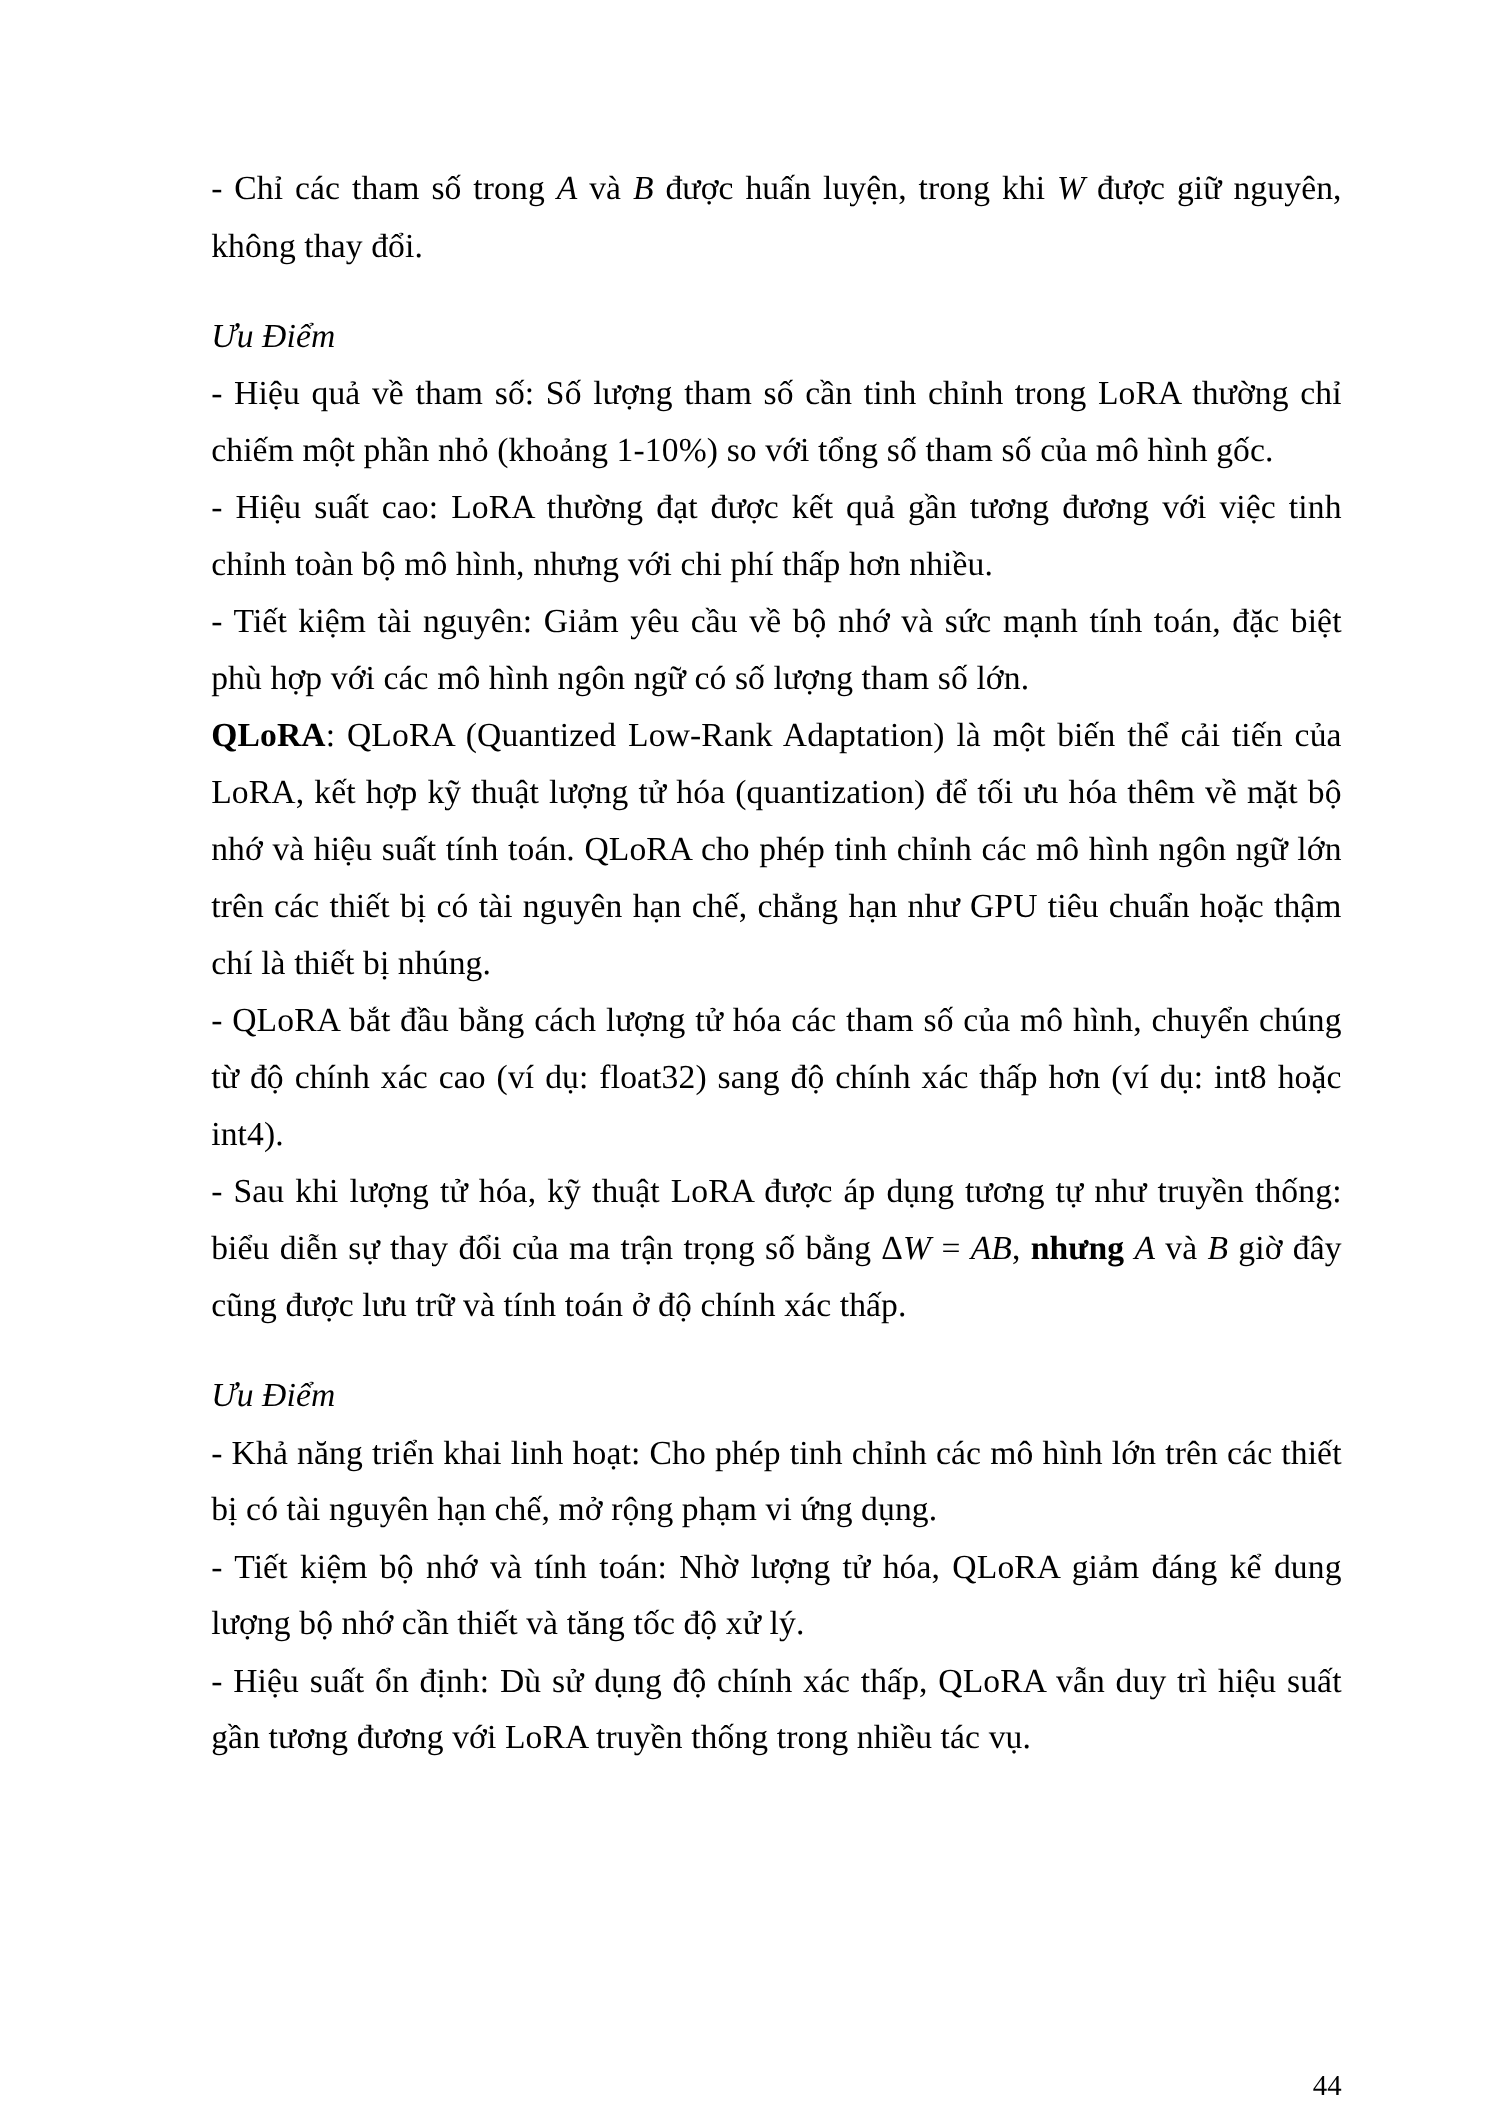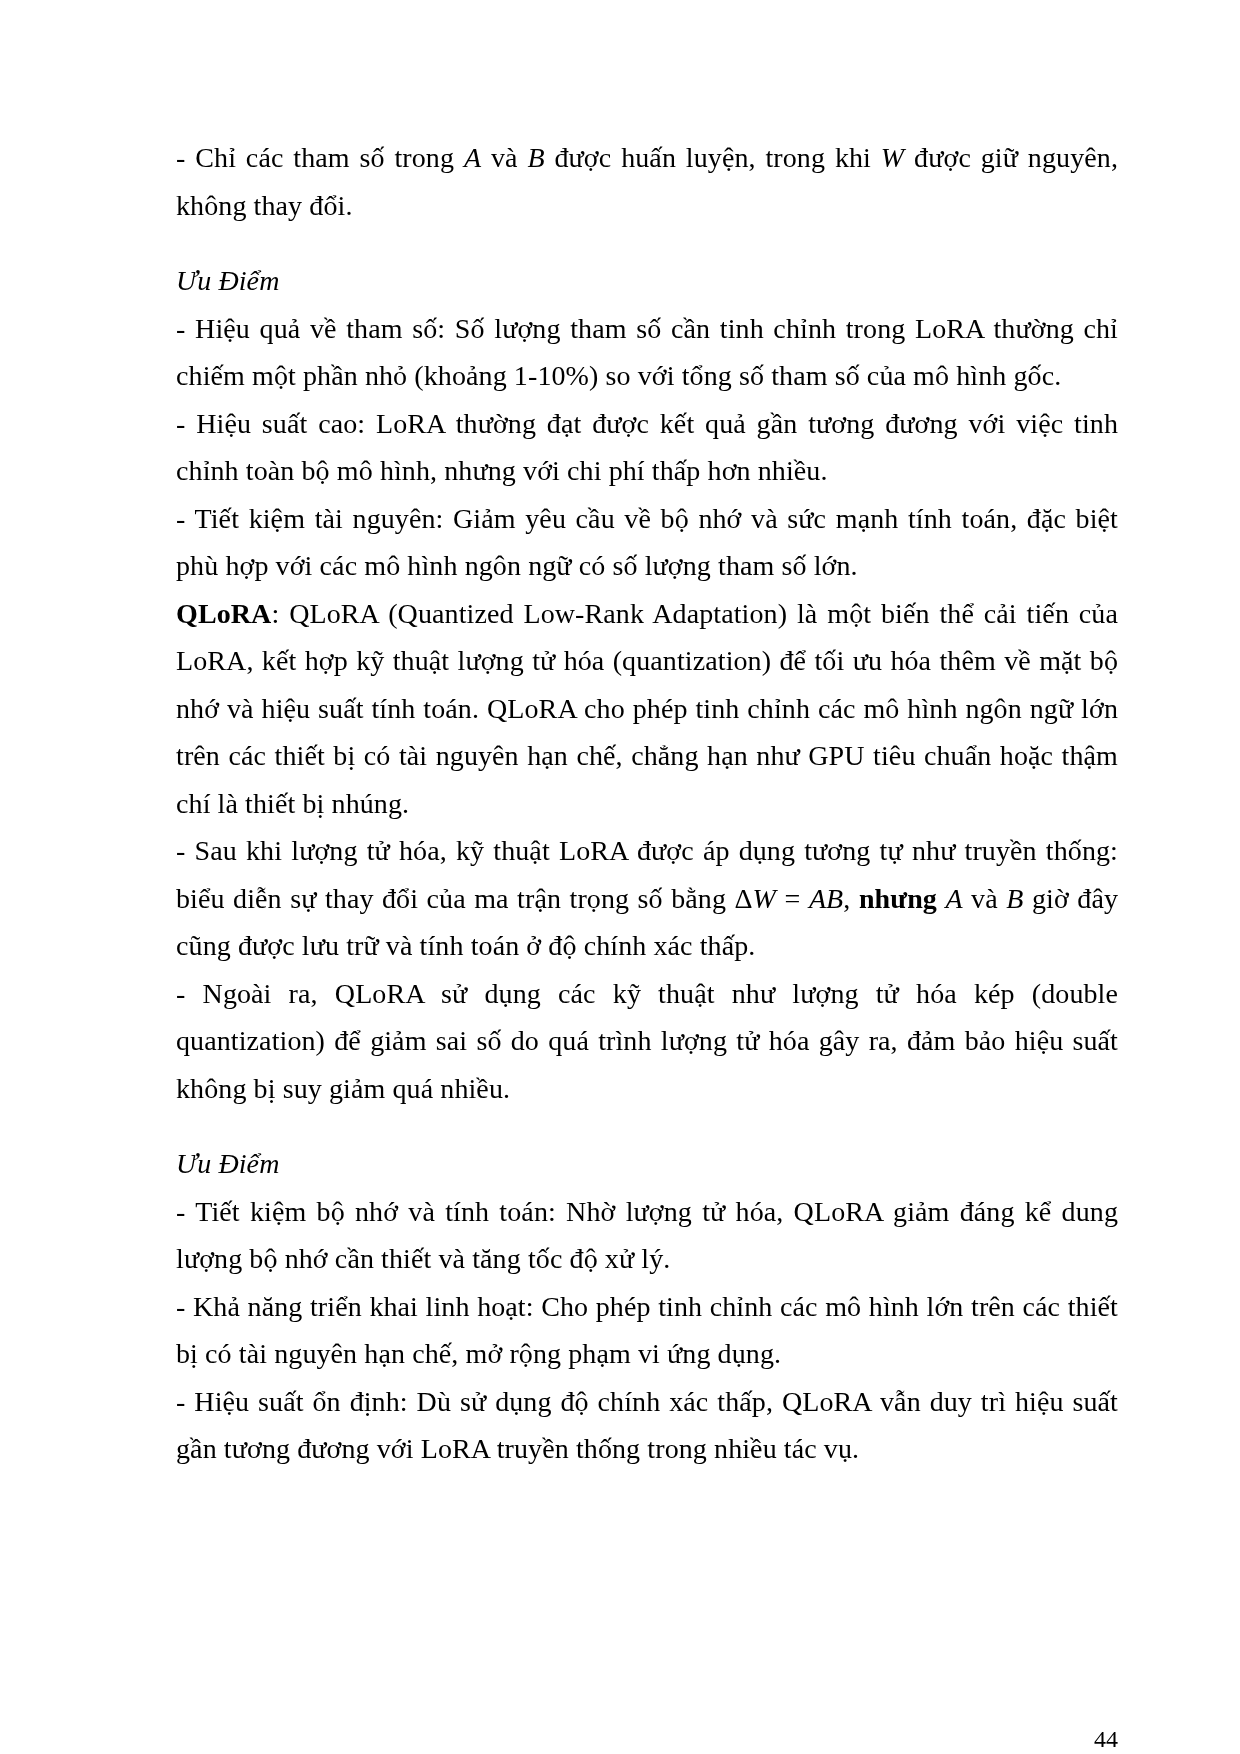--- a/index.html
+++ b/index.html
@@ -53,21 +53,21 @@
 <body>
 
 <main class="page">
   <section class="content" id="content">
       <p class="para"><span>- Chỉ các tham số trong </span><span style="font-style: italic;">A</span><span> và </span><span style="font-style: italic;">B</span><span> được huấn luyện, trong khi </span><span style="font-style: italic;">W</span><span> được giữ nguyên, không thay đổi.</span></p>
       <p class="para heading"><span>Ưu Điểm</span></p>
       <p class="para"><span>- Hiệu quả về tham số: Số lượng tham số cần tinh chỉnh trong LoRA thường chỉ chiếm một phần nhỏ (khoảng 1-10%) so với tổng số tham số của mô hình gốc.</span></p>
       <p class="para"><span>- Hiệu suất cao: LoRA thường đạt được kết quả gần tương đương với việc tinh chỉnh toàn bộ mô hình, nhưng với chi phí thấp hơn nhiều.</span></p>
       <p class="para"><span>- Tiết kiệm tài nguyên: Giảm yêu cầu về bộ nhớ và sức mạnh tính toán, đặc biệt phù hợp với các mô hình ngôn ngữ có số lượng tham số lớn.</span></p>
       <p class="para"><span style="font-weight: bold;">QLoRA</span><span>: QLoRA (Quantized Low-Rank Adaptation) là một biến thể cải tiến của LoRA, kết hợp kỹ thuật lượng tử hóa (quantization) để tối ưu hóa thêm về mặt bộ nhớ và hiệu suất tính toán. QLoRA cho phép tinh chỉnh các mô hình ngôn ngữ lớn trên các thiết bị có tài nguyên hạn chế, chẳng hạn như GPU tiêu chuẩn hoặc thậm chí là thiết bị nhúng.</span></p>
+      <p class="para"><span>- QLoRA bắt đầu bằng cách lượng tử hóa các tham số của mô hình, chuyển chúng từ độ chính xác cao (ví dụ: float32) sang độ chính xác thấp hơn (ví dụ: int8 hoặc int4).</span></p>
       <p class="para"><span>- Sau khi lượng tử hóa, kỹ thuật LoRA được áp dụng tương tự như truyền thống: biểu diễn sự thay đổi của ma trận trọng số bằng Δ</span><span style="font-style: italic;">W</span><span> = </span><span style="font-style: italic;">AB</span><span>, </span><span style="font-weight: bold;">nhưng</span><span> </span><span style="font-style: italic;">A</span><span> và </span><span style="font-style: italic;">B</span><span> giờ đây cũng được lưu trữ và tính toán ở độ chính xác thấp.</span></p>
-      <p class="para"><span>- Ngoài ra, QLoRA sử dụng các kỹ thuật như lượng tử hóa kép (double quantization) để giảm sai số do quá trình lượng tử hóa gây ra, đảm bảo hiệu suất không bị suy giảm quá nhiều.</span></p>
       <p class="para heading"><span>Ưu Điểm</span></p>
+      <p class="para"><span>- Khả năng triển khai linh hoạt: Cho phép tinh chỉnh các mô hình lớn trên các thiết bị có tài nguyên hạn chế, mở rộng phạm vi ứng dụng.</span></p>
       <p class="para"><span>- Tiết kiệm bộ nhớ và tính toán: Nhờ lượng tử hóa, QLoRA giảm đáng kể dung lượng bộ nhớ cần thiết và tăng tốc độ xử lý.</span></p>
-      <p class="para"><span>- Khả năng triển khai linh hoạt: Cho phép tinh chỉnh các mô hình lớn trên các thiết bị có tài nguyên hạn chế, mở rộng phạm vi ứng dụng.</span></p>
       <p class="para"><span>- Hiệu suất ổn định: Dù sử dụng độ chính xác thấp, QLoRA vẫn duy trì hiệu suất gần tương đương với LoRA truyền thống trong nhiều tác vụ.</span></p>
     </section>
   <footer class="page-number">44</footer>
 </main>
 
 </body></html>

